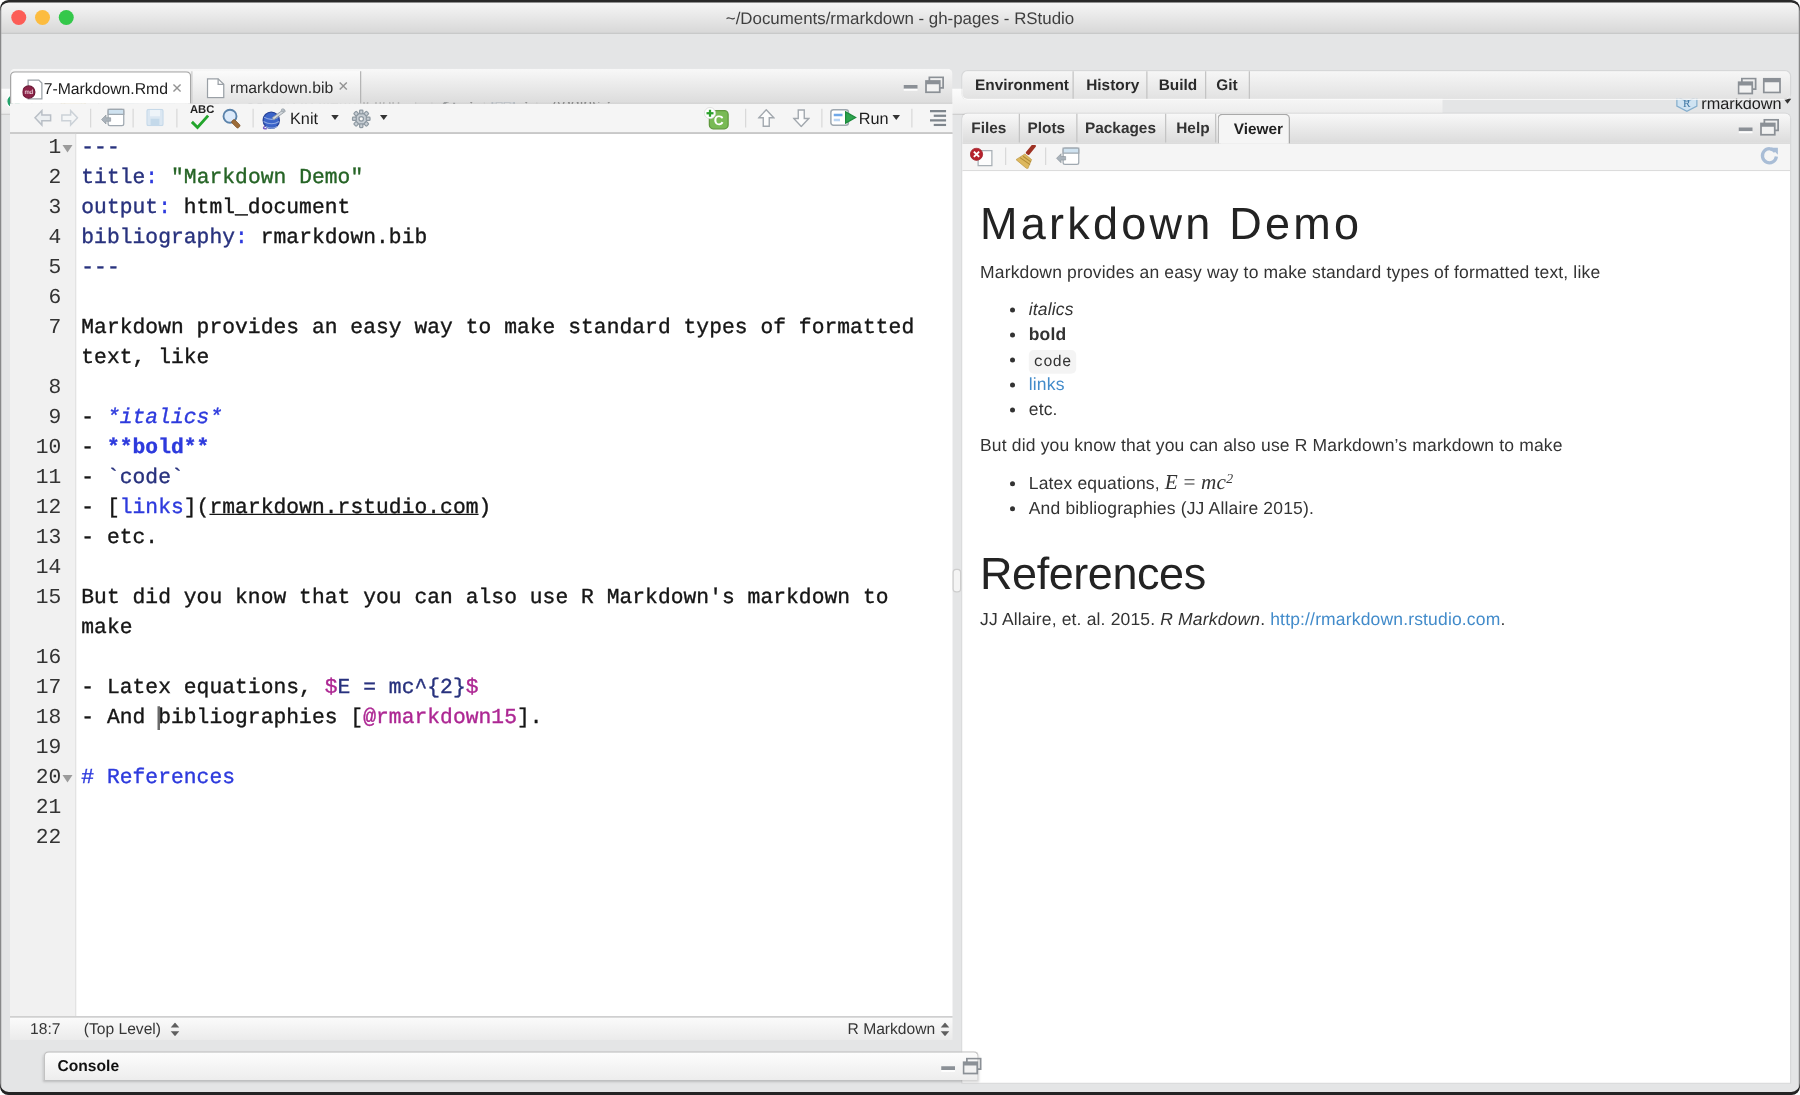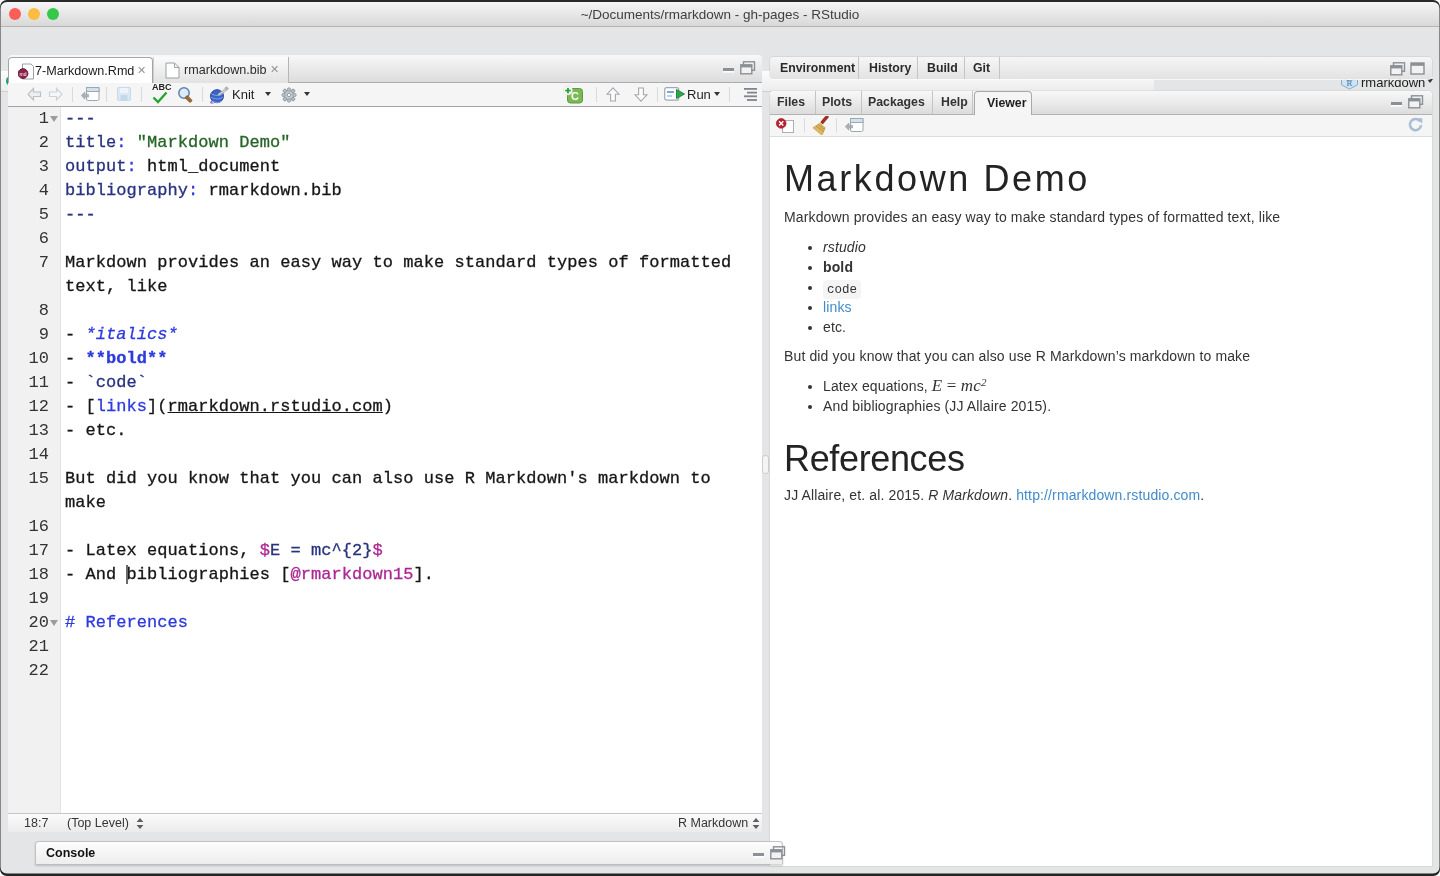--- a/index.html
+++ b/index.html
@@ -382,21 +382,21 @@
       <svg style="position:absolute;left:637px;top:2px" width="17" height="17" viewBox="0 0 17 17">
         <path d="M13.2 4.5 A5.6 5.6 0 1 0 14.1 8.2" fill="none" stroke="#a9bdd6" stroke-width="2.6"></path>
         <path d="M9.8 1.2 L15.3 1.2 L15.3 6.7 Z" fill="#a9bdd6"></path>
       </svg>
     </div>
     <div id="viewer">
         <div class="vc">
       <h1 id="h1a">Markdown Demo</h1>
       <p>Markdown provides an easy way to make standard types of formatted text, like</p>
       <ul>
-        <li><em>rstudio</em></li>
+        <li><em>italics</em></li>
         <li><b>bold</b></li>
         <li><code>code</code></li>
         <li><a>links</a></li>
         <li>etc.</li>
       </ul>
       <p>But did you know that you can also use R Markdown’s markdown to make</p>
       <ul>
         <li>Latex equations, <span style="font-family:'Liberation Serif',serif;font-style:italic;font-size:17px;line-height:10px;">E <span style="font-style:normal;">=</span> mc<sup style="font-size:11px;line-height:0;position:relative;top:-5px;vertical-align:baseline;">2</sup></span></li>
         <li>And bibliographies (JJ Allaire 2015).</li>
       </ul>

